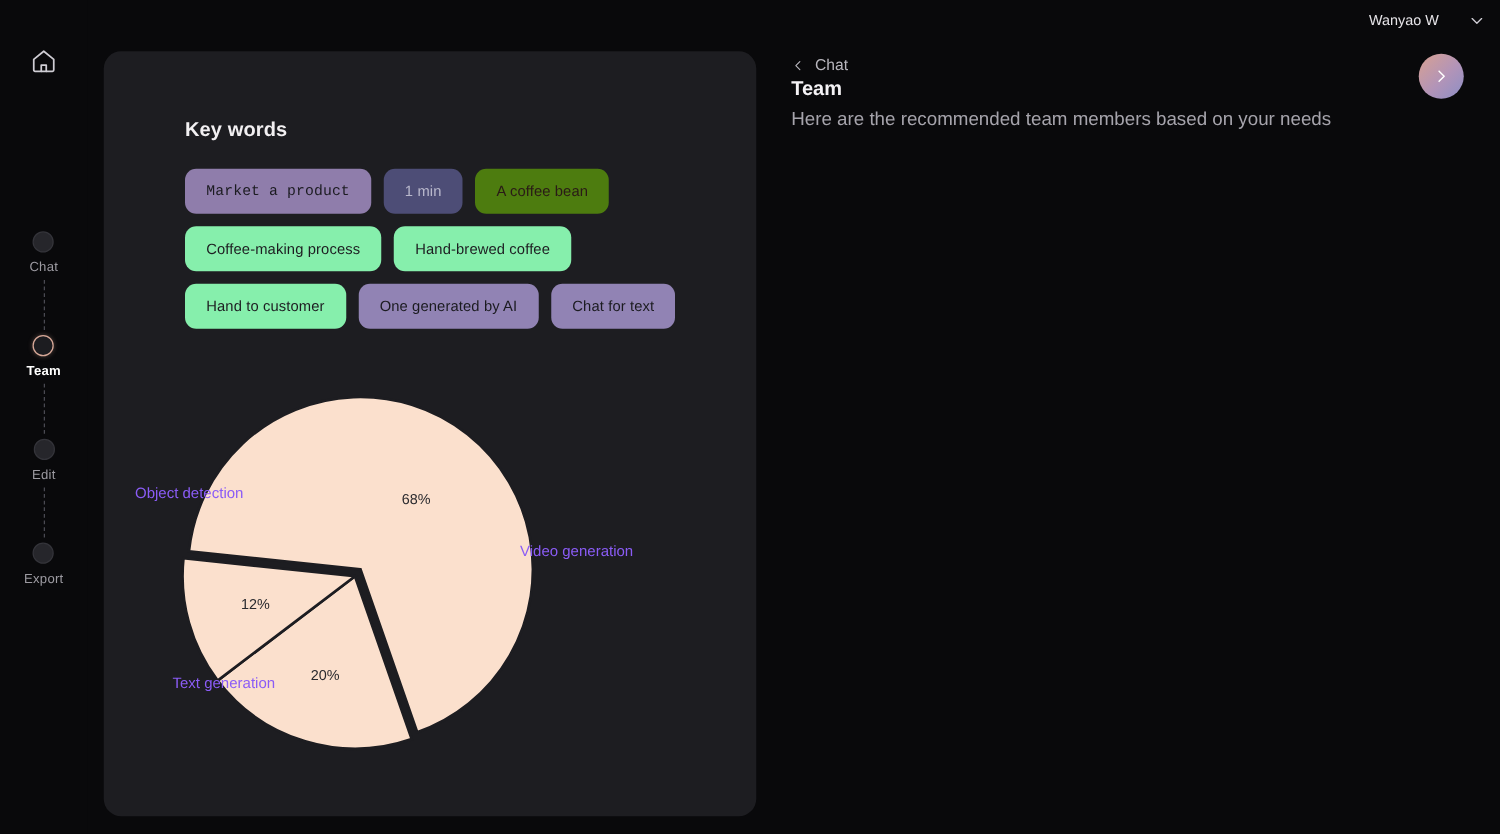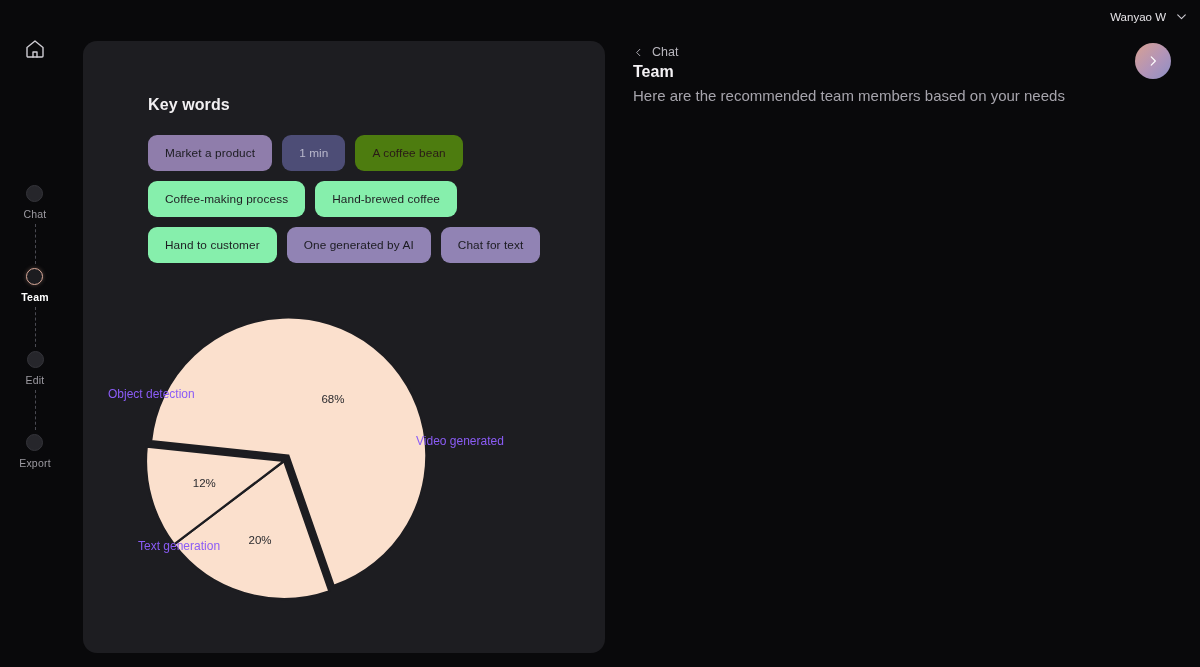--- a/index.html
+++ b/index.html
@@ -62,42 +62,42 @@
     font-size: 16px; font-weight: bold; color: #f2f0f2; letter-spacing: .1px;
   }
   .chips { position: absolute; left: 65px; top: 94px; width: 410px; }
   .chip-row { display: flex; gap: 10px; margin-bottom: 10px; }
   .chip {
     height: 36px; border-radius: 9px;
     display: flex; align-items: center; justify-content: center;
     font-size: 11.8px; color: #17171a; padding: 0 17px;
     white-space: nowrap; cursor: pointer; letter-spacing: .1px;
   }
-  .chip.c-purple  { background: #8f7dab; color: #1b1b20; }
+  .chip.c-purple  { background: #8f7dab; color: #1b1b20; font-family: Liberation Mono, monospace; }
   .chip.c-indigo  { background: #4d4d76; color: #b9b8cc; }
   .chip.c-salmon  { background: #4d7c0f; color: #2a1a17; }
   .chip.c-cream   { background: #86efac; color: #1d1d21; }
   .chip.c-lilac   { background: #9183b4; color: #1b1b20; }
 
   
   .pie-area { position: absolute; left: 0; top: 258px; width: 522px; height: 345px; }
   .pie-svg { position: absolute; left: 0; top: 0; }
   .pie-label {
     position: absolute; font-size: 12px; color: #8b5cf6; line-height: 1.3;
   }
   .pie-label.obj { left: 25px; top: 88px; width: 90px; }
   .pie-label.vid { left: 333px; top: 135px; width: 95px; }
   .pie-label.txt { left: 55px; top: 240px; width: 100px; }
   .pie-pct { font-size: 11.5px; fill: #2a2a2e; }
 
   
   .panel { flex: 1; position: relative; height: 667px; }
   .topbar {
     position: absolute; right: 12px; top: 10px;
-    display: flex; align-items: center; gap: 9px; cursor: pointer;
+    display: flex; align-items: center; gap: 24px; cursor: pointer;
   }
   .user-name { font-size: 11.5px; color: #e6e4e8; }
   .chev svg { width: 13px; height: 13px; display: block; }
 
   .crumb {
     position: absolute; left: 28px; top: 45px;
     display: flex; align-items: center; gap: 8px; cursor: pointer;
   }
   .crumb-arrow svg { width: 11px; height: 11px; display: block; }
   .crumb-text { font-size: 12.5px; color: #b8b6bd; }
@@ -179,21 +179,21 @@
       <div class="pie-area">
         <svg class="pie-svg" width="522" height="345" viewBox="0 0 522 345" id="pie">
             <path d="M 205.34803446194817 156.5141457987191 L 68.10401290112645 142.0892178677829 A 138 138 0 1 1 250.73163171187264 286.8380848914915 Z" fill="#fbe0cd" stroke="#1d1d21" stroke-width="2.2"></path>
             <text x="249.92159917471974" y="104.27630330101687" text-anchor="middle" class="pie-pct" font-family="&quot;Liberation Sans&quot;, sans-serif">68%</text>
             <path d="M 201 162 L 246.38359724992446 292.32393909277243 A 138 138 0 0 1 91.07887131266088 245.43467785100768 Z" fill="#fbe0cd" stroke="#1d1d21" stroke-width="2.2"></path>
             <text x="177.06816721299774" y="245.26605439565515" text-anchor="middle" class="pie-pct" font-family="&quot;Liberation Sans&quot;, sans-serif">20%</text>
             <path d="M 201 162 L 91.07887131266088 245.43467785100768 A 138 138 0 0 1 63.75597843917828 147.57507206906388 Z" fill="#fbe0cd" stroke="#1d1d21" stroke-width="2.2"></path>
             <text x="121.25013946915391" y="188.266561146944" text-anchor="middle" class="pie-pct" font-family="&quot;Liberation Sans&quot;, sans-serif">12%</text>
           </svg>
         <div class="pie-label obj">Object detection</div>
-        <div class="pie-label vid">Video generated</div>
+        <div class="pie-label vid">Video generation</div>
         <div class="pie-label txt">Text generation</div>
       </div>
     </div>
   </div>
 
   <div class="panel">
 
     <div class="topbar">
       <span class="user-name">Wanyao W</span>
       <span class="chev">

